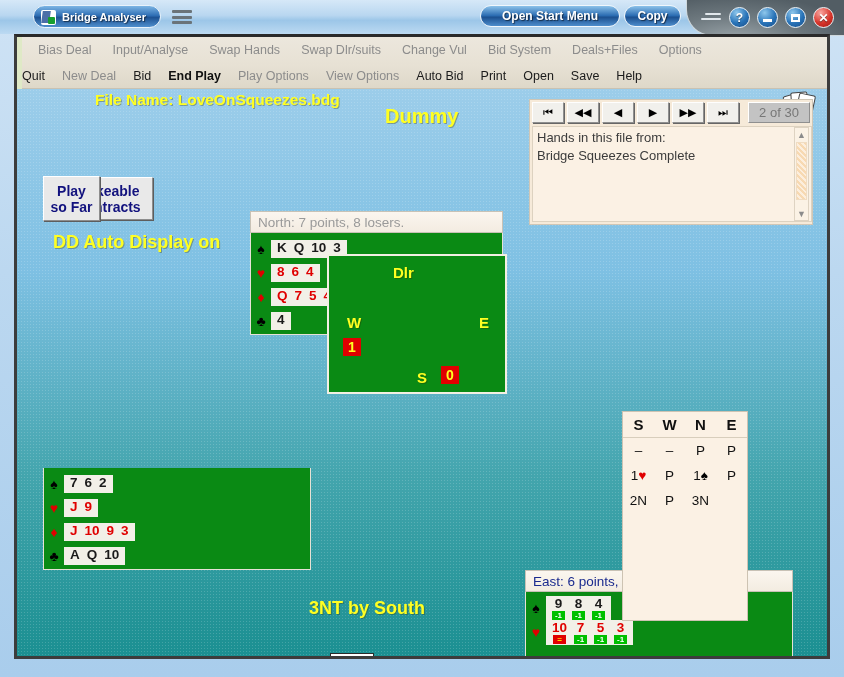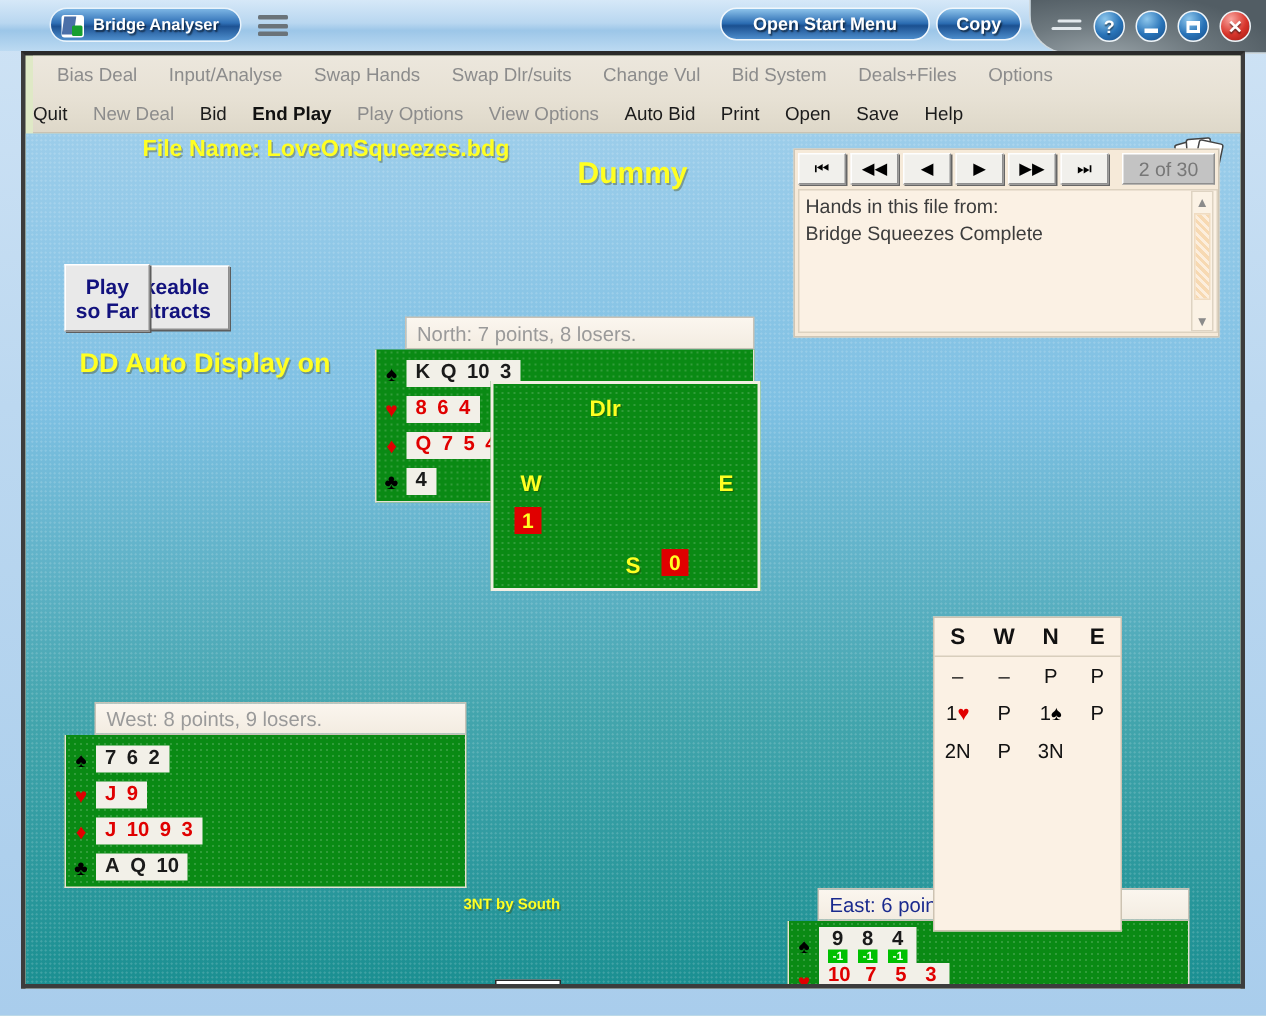--- a/index.html
+++ b/index.html
@@ -133,21 +133,21 @@
   #board > * { position: relative; z-index: 2; }
 
   
   .ylw {
     color: #ffff22; font-weight: bold; font-size: 14.5px;
     text-shadow: 1px 1px 0 rgba(60,60,0,.35);
   }
   #filename { position: absolute; left: 78px; top: 2px; font-size: 15.5px; }
   #dummylabel { position: absolute; left: 368px; top: 16px; font-size: 20px; }
   #ddauto { position: absolute; left: 36px; top: 143px; font-size: 18px; }
-  #contract { position: absolute; left: 292px; top: 509px; font-size: 10px; }
+  #contract { position: absolute; left: 292px; top: 509px; font-size: 18px; }
 
   
   .gbtn {
     position: absolute;
     background: #e9e9e9;
     border: 1px solid #fff;
     border-right-color: #8d8d8d; border-bottom-color: #8d8d8d;
     box-shadow: 1px 1px 0 #5d5d5d;
     color: #12127e; font-weight: bold;
     display: flex; flex-direction: column;
@@ -158,21 +158,21 @@
   #btn-playsofar   { left: 26px;  top: 44px;  width: 57px;  height: 45px; }
   #btn-makeable    { left: 46px;  top: 88px;  width: 90px;  height: 43px; }
 
   
   .hand { position: absolute; }
   .hand-hdr {
     height: 22px;
     background: linear-gradient(to bottom,#fbf6ef 0%,#f3ece1 100%);
     border: 1px solid #c8c2b6;
     display: flex; align-items: center; padding-left: 7px;
-    font-size: 13.5px; color: #9a9a9a; margin-left: 20px;
+    font-size: 13.5px; color: #9a9a9a;
   }
   .hand-hdr.active { color: #1a2a8e; }
   .hand-body {
     background: #0a8a14;
     border: 1px solid #e7e2d6;
     border-top: none;
     padding: 6px 0 6px 0;
     position: relative;
   }
   .hand-body::after{
@@ -479,21 +479,20 @@
               <span class="cards">
                 <span class="c">
                   <span class="cv">4</span>
                 </span>
               </span>
             </div>
           </div>
       </div>
 
       <div class="hand" id="hand-west">
-        <div class="hand-hdr">West: 8 points, 9 losers.</div>
         <div class="hand-body">
             <div class="suitrow">
               <span class="suitsym blk">♠</span>
               <span class="cards">
                 <span class="c">
                   <span class="cv">7</span>
                 </span>
                 <span class="c">
                   <span class="cv">6</span>
                 </span>

